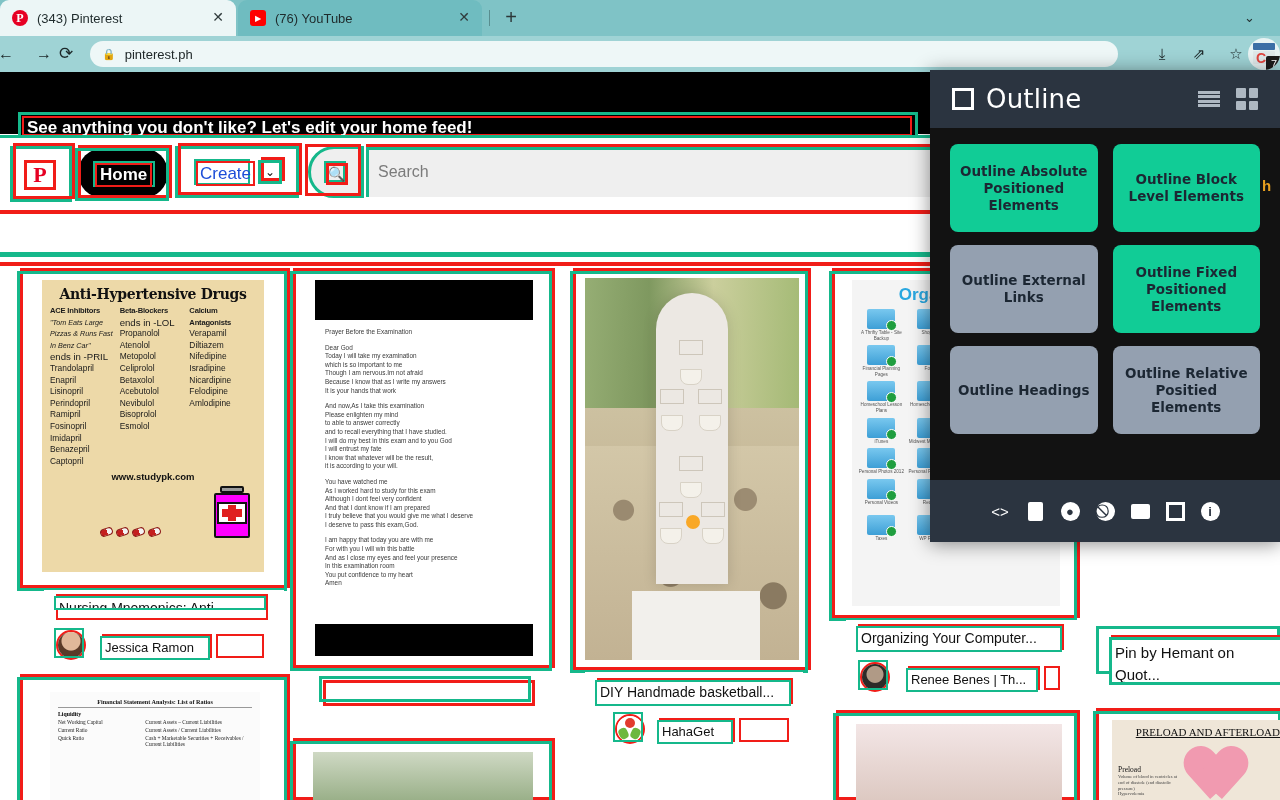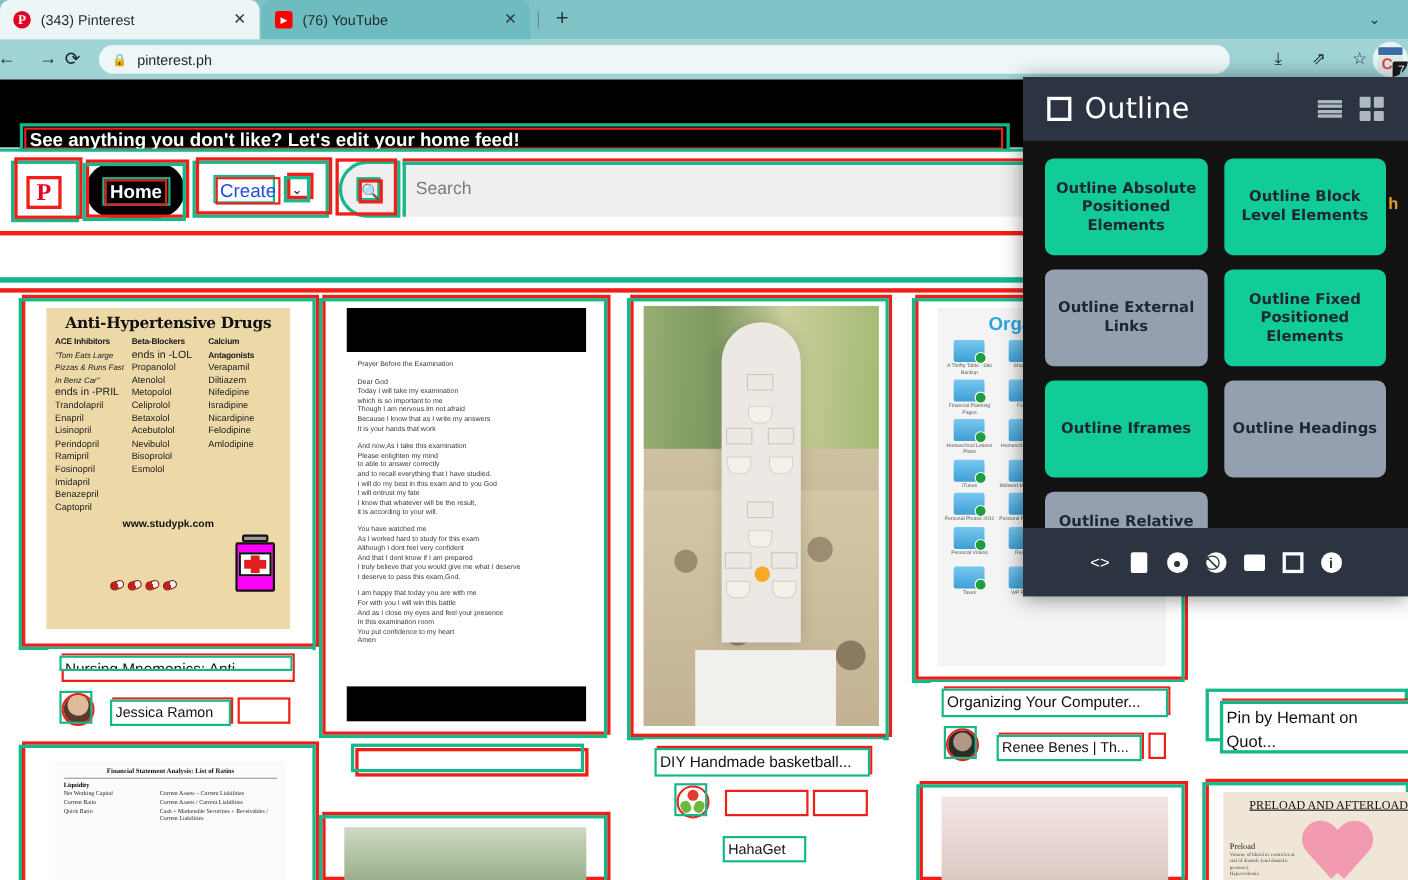--- a/index.html
+++ b/index.html
@@ -557,21 +557,21 @@
         <div class="pin-title" style="left:10px; top:8px; width:196px; height:26px;">DIY Handmade basketball...</div>
         <div class="pin-avatar" style="left:30px; top:42px; background:#fff;">
           <div style="width:100%;height:100%;background:#fff;position:relative;">
             <span style="position:absolute;left:8px;top:2px;width:10px;height:10px;border-radius:50%;background:#e23b2e;"></span>
             <span style="position:absolute;left:2px;top:12px;width:9px;height:11px;border-radius:4px;background:#6db83f;transform:rotate(-25deg);"></span>
             <span style="position:absolute;left:14px;top:12px;width:9px;height:11px;border-radius:4px;background:#6db83f;transform:rotate(25deg);"></span>
           </div>
         </div>
         <div class="pin-avatar-g" style="left:28px; top:40px;"></div>
         <div class="pin-author-r" style="left:74px; top:46px; width:76px; height:24px;"></div>
-        <div class="pin-author" style="left:72px; top:48px; width:76px; height:24px;margin-top:40px;">HahaGet</div>
+        <div class="pin-author" style="left:72px; top:48px; width:76px; height:24px;">HahaGet</div>
         <div style="position:absolute;left:154px;top:46px;width:50px;height:24px;border:2px solid #f11d18;background:#fff;"></div>
       </div>
     </div>
 
     <div class="pin-col" style="left:832px; width:248px;">
       <div class="pin" style="left:0; top:0; width:248px; height:350px;">
         <div class="pin-shell"></div>
         <div class="pin-shell2"></div>
         <div class="pin-img" style="left:20px; top:12px; width:208px; height:326px;">
           <div id="poster4">
@@ -773,23 +773,20 @@
         <span>Outline Absolute Positioned Elements</span>
       </div>
       <div class="ol-btn ol-on">
         <span>Outline Block Level Elements</span>
       </div>
       <div class="ol-btn ol-off">
         <span>Outline External Links</span>
       </div>
       <div class="ol-btn ol-on">
         <span>Outline Fixed Positioned Elements</span>
-      </div>
-      <div class="ol-btn ol-on">
-        <span>Outline Iframes</span>
       </div>
       <div class="ol-btn ol-off">
         <span>Outline Headings</span>
       </div>
       <div class="ol-btn ol-off">
         <span>Outline Relative Positied Elements</span>
       </div>
     </div>
 
   <div id="outline-footer">

